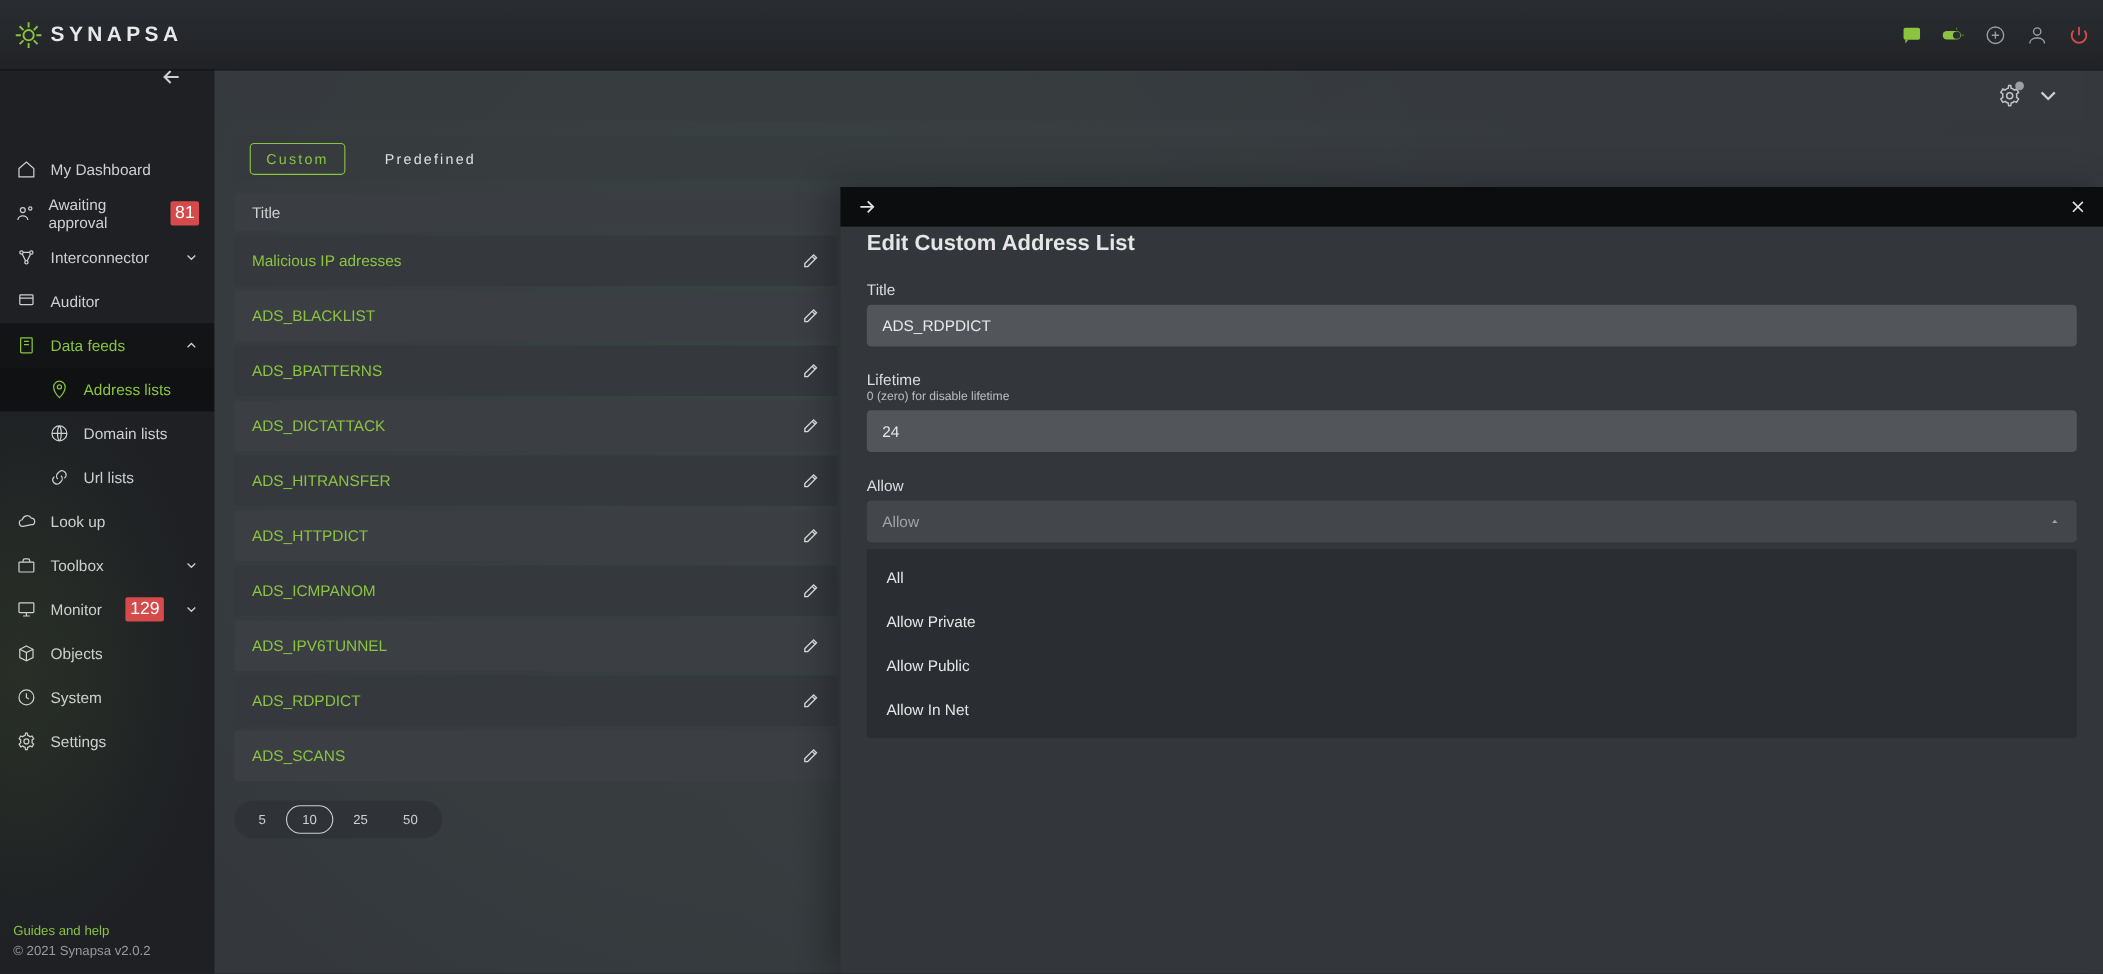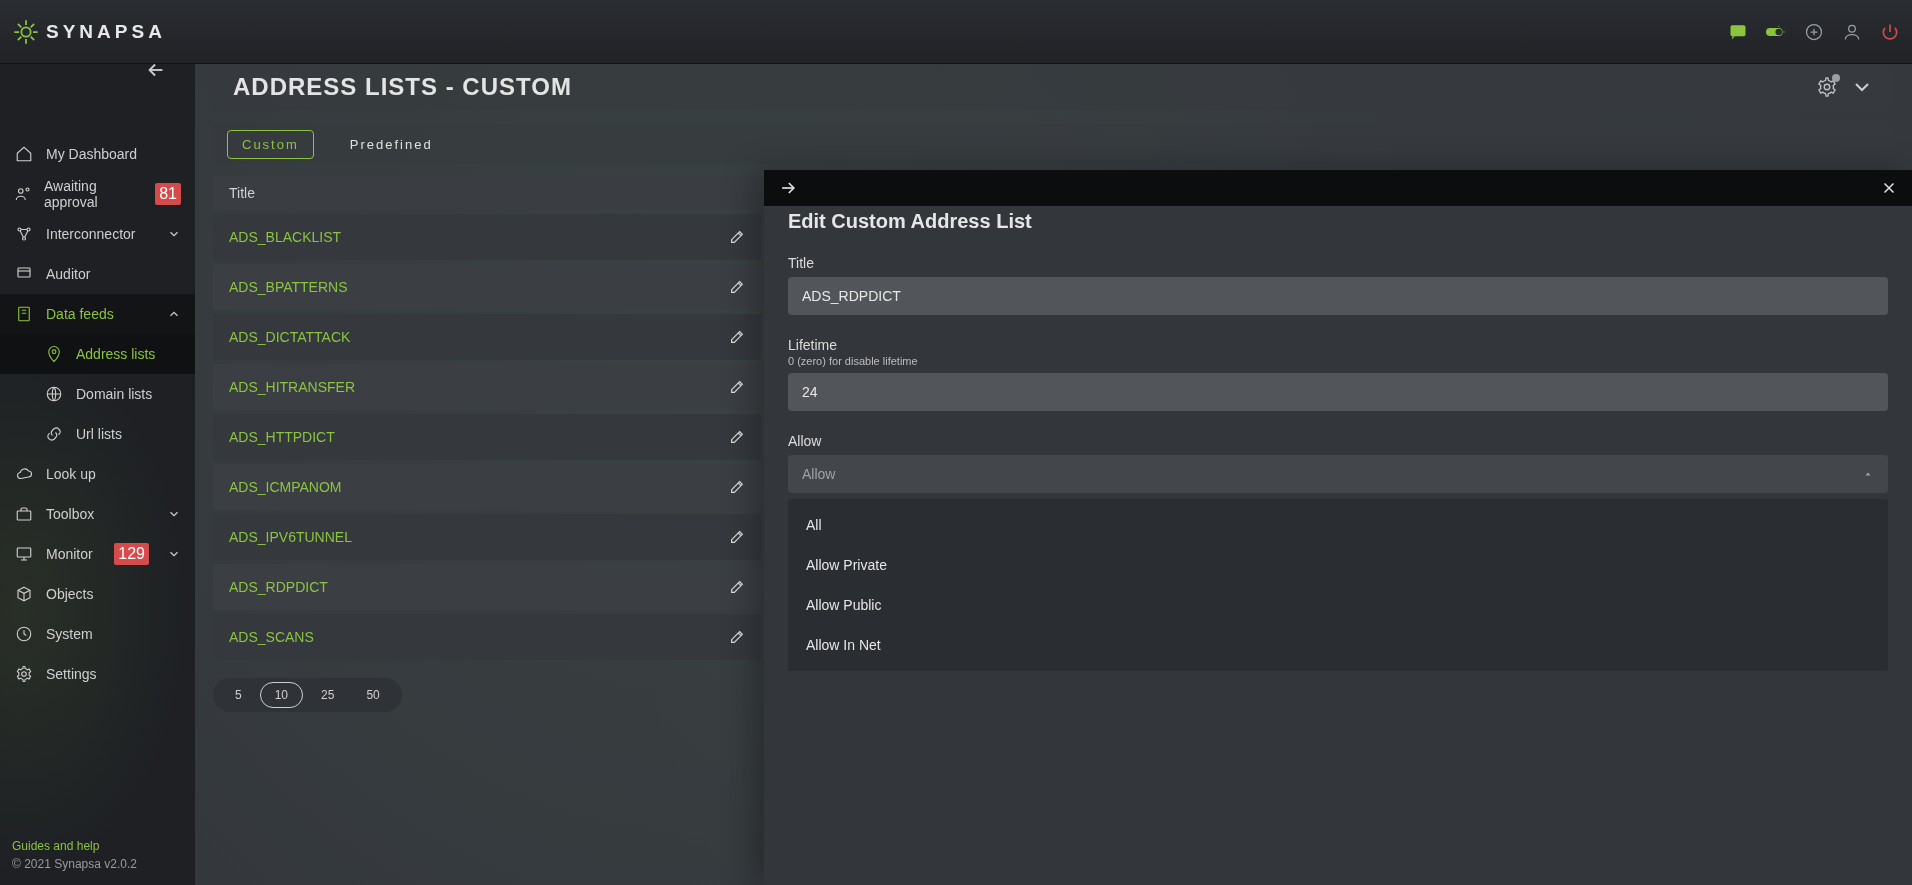--- a/index.html
+++ b/index.html
@@ -290,21 +290,20 @@
     </li>
   </ul>
   <div class="footer">
     <div class="help">Guides and help</div>
     <div>© 2021 Synapsa v2.0.2</div>
   </div>
 </div>
 
 <div class="main">
   <div class="titlebar">
-    <h1>ADDRESS LISTS - CUSTOM</h1>
     <div class="title-actions">
       <span class="gear-wrap">
         <svg width="22" height="22" viewBox="0 0 24 24" fill="none" stroke="#bfc3c7" stroke-width="1.5">
             <circle cx="12" cy="12" r="3"></circle>
             <path d="M19 12a7 7 0 0 0-.2-1.7l2-1.5-2-3.4-2.3 1a7 7 0 0 0-3-1.7L13 2h-2l-.5 2.7a7 7 0 0 0-3 1.7l-2.3-1-2 3.4 2 1.5A7 7 0 0 0 5 12c0 .6.1 1.1.2 1.7l-2 1.5 2 3.4 2.3-1a7 7 0 0 0 3 1.7L11 22h2l.5-2.7a7 7 0 0 0 3-1.7l2.3 1 2-3.4-2-1.5c.1-.6.2-1.1.2-1.7z"></path>
           </svg>
         <span class="dot"></span>
       </span>
       <span>
         <svg width="24" height="24" viewBox="0 0 24 24" fill="none" stroke="#cfcfcf" stroke-width="2">
@@ -315,20 +314,29 @@
   </div>
 
   <div class="tabsbar">
     <div class="tab-pill active">Custom</div>
     <div class="tab-pill inactive">Predefined</div>
   </div>
 
   <div class="list-wrap">
     <div class="list-header">Title</div>
     <div id="rows">
+        <div class="row">
+          <span>Malicious IP adresses</span>
+          <span class="edit">
+            <svg width="16" height="16" viewBox="0 0 24 24" fill="none" stroke="#e0e0e0" stroke-width="1.8">
+              <path d="M4 20h4L20 8l-4-4L4 16v4z"></path>
+              <path d="M14 6l4 4"></path>
+            </svg>
+          </span>
+        </div>
         <div class="row">
           <span>ADS_BLACKLIST</span>
           <span class="edit">
             <svg width="16" height="16" viewBox="0 0 24 24" fill="none" stroke="#e0e0e0" stroke-width="1.8">
               <path d="M4 20h4L20 8l-4-4L4 16v4z"></path>
               <path d="M14 6l4 4"></path>
             </svg>
           </span>
         </div>
         <div class="row">

